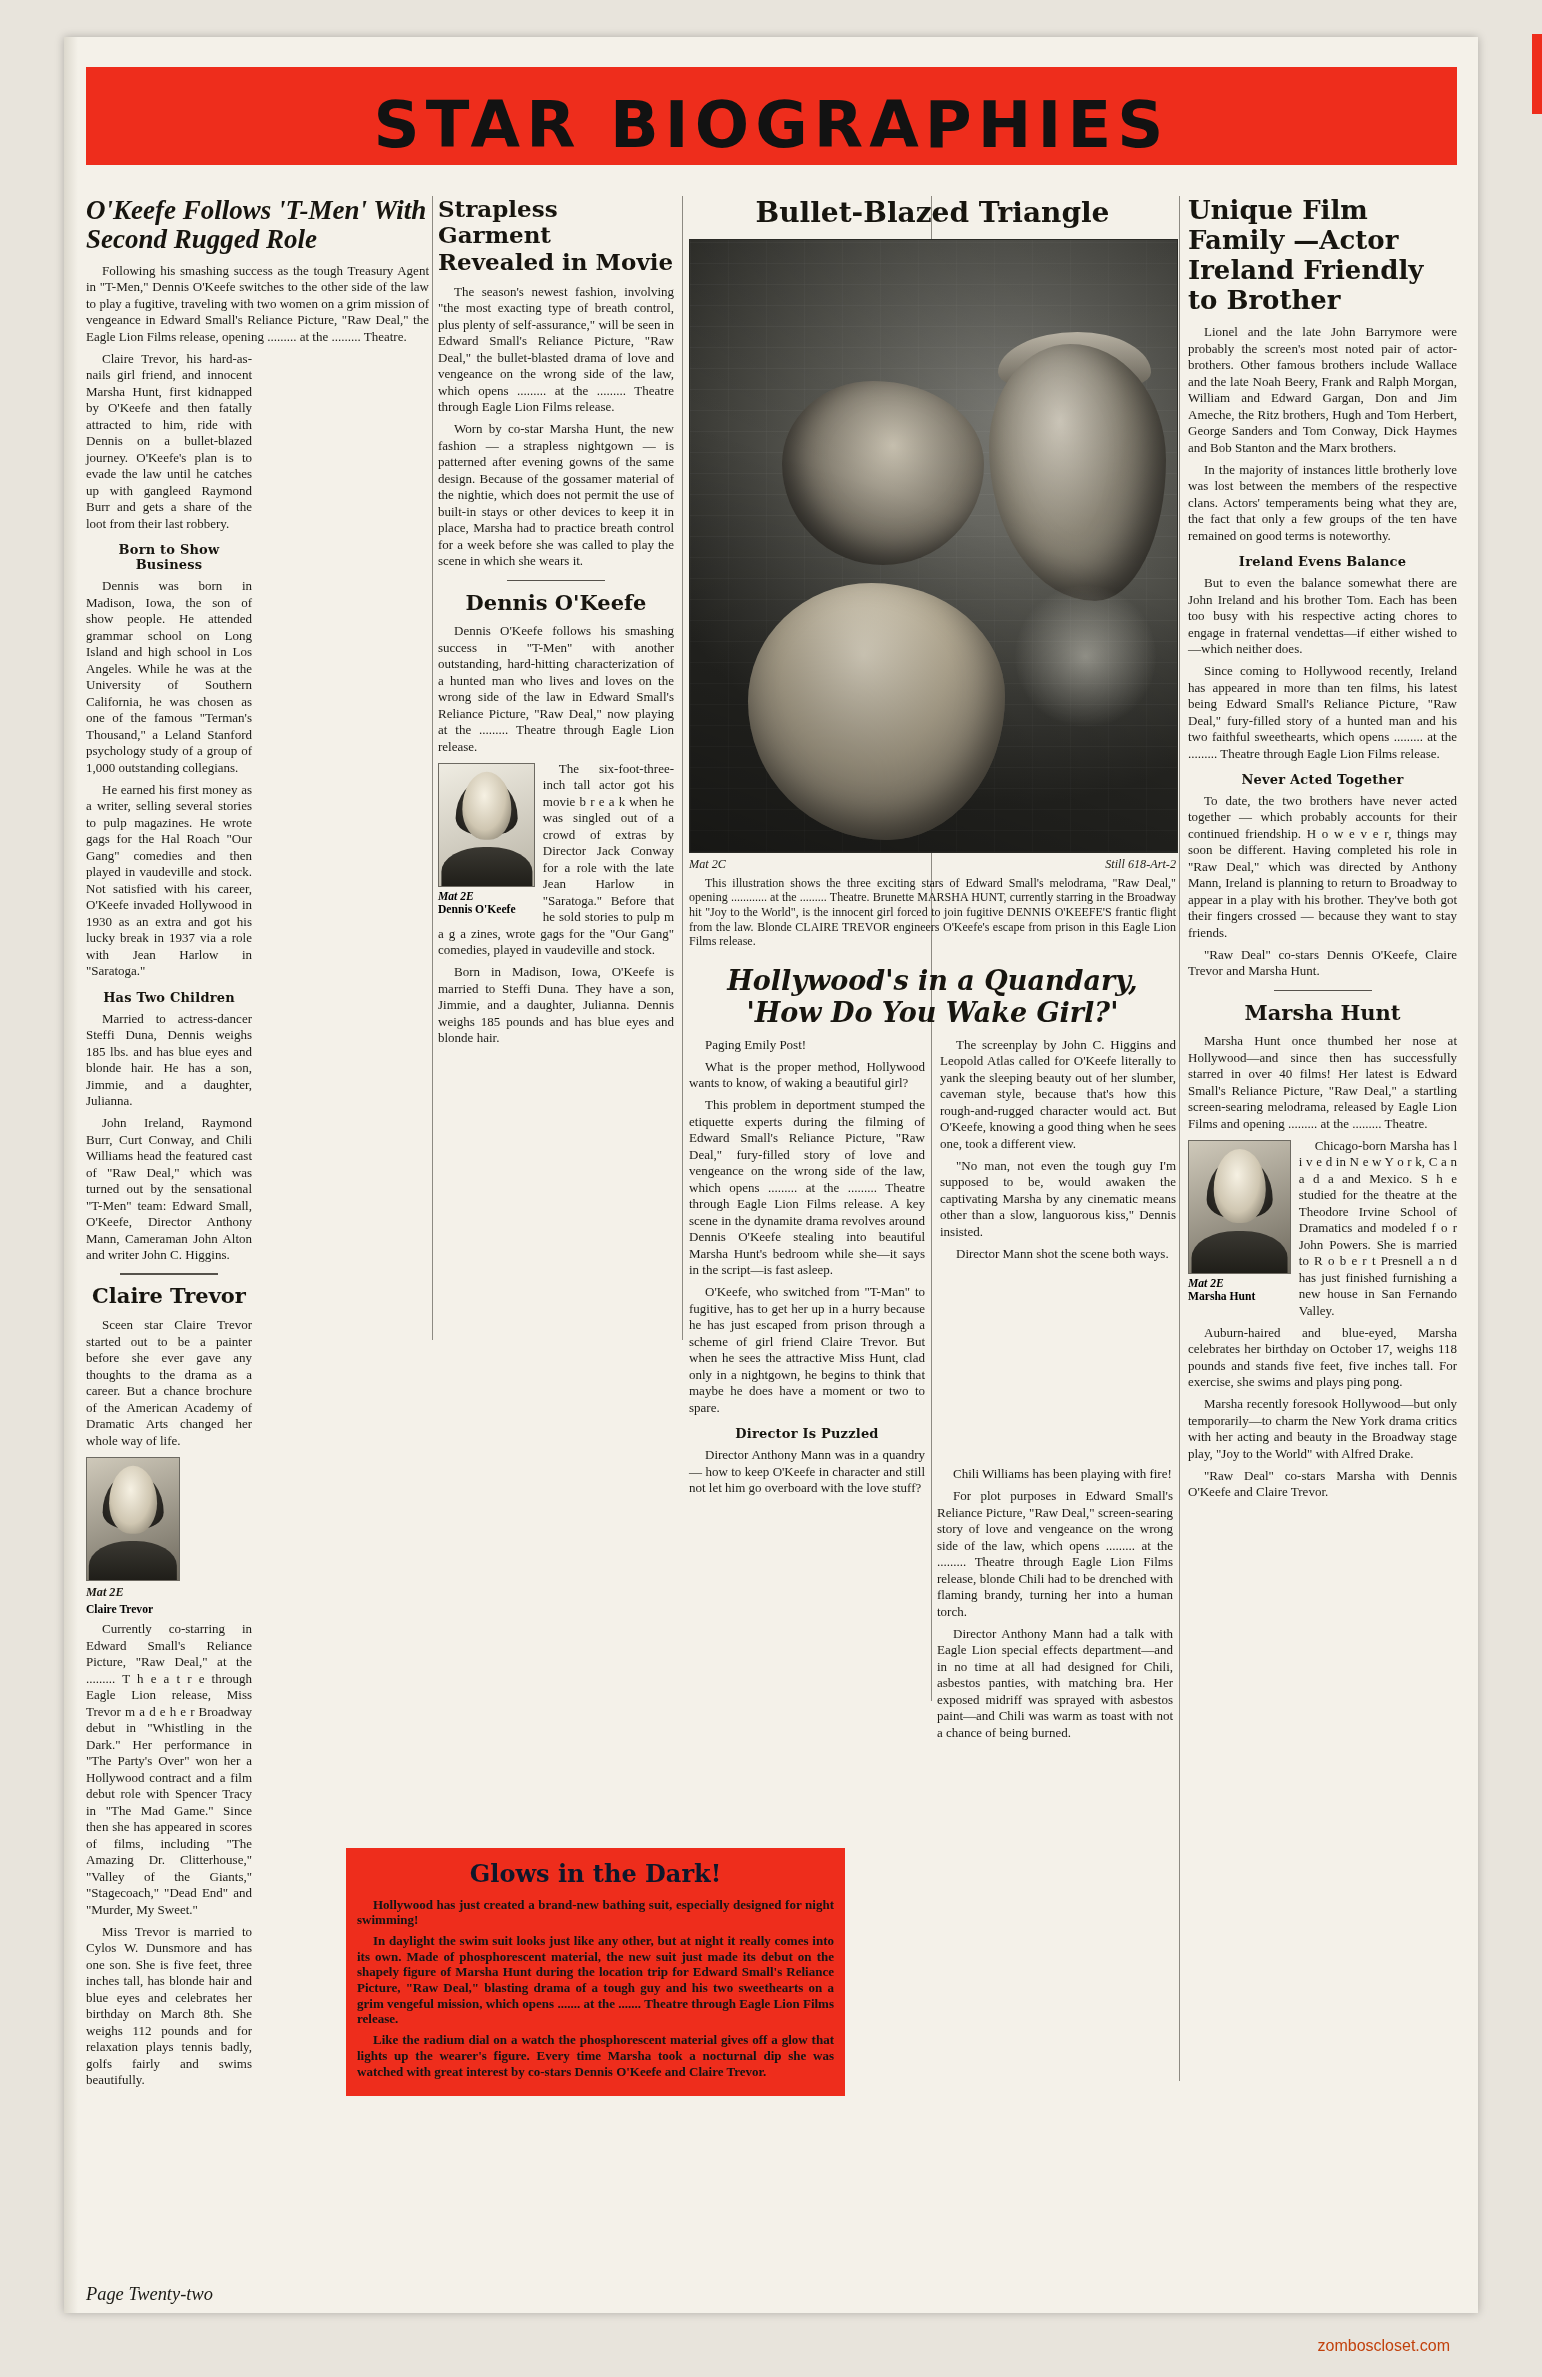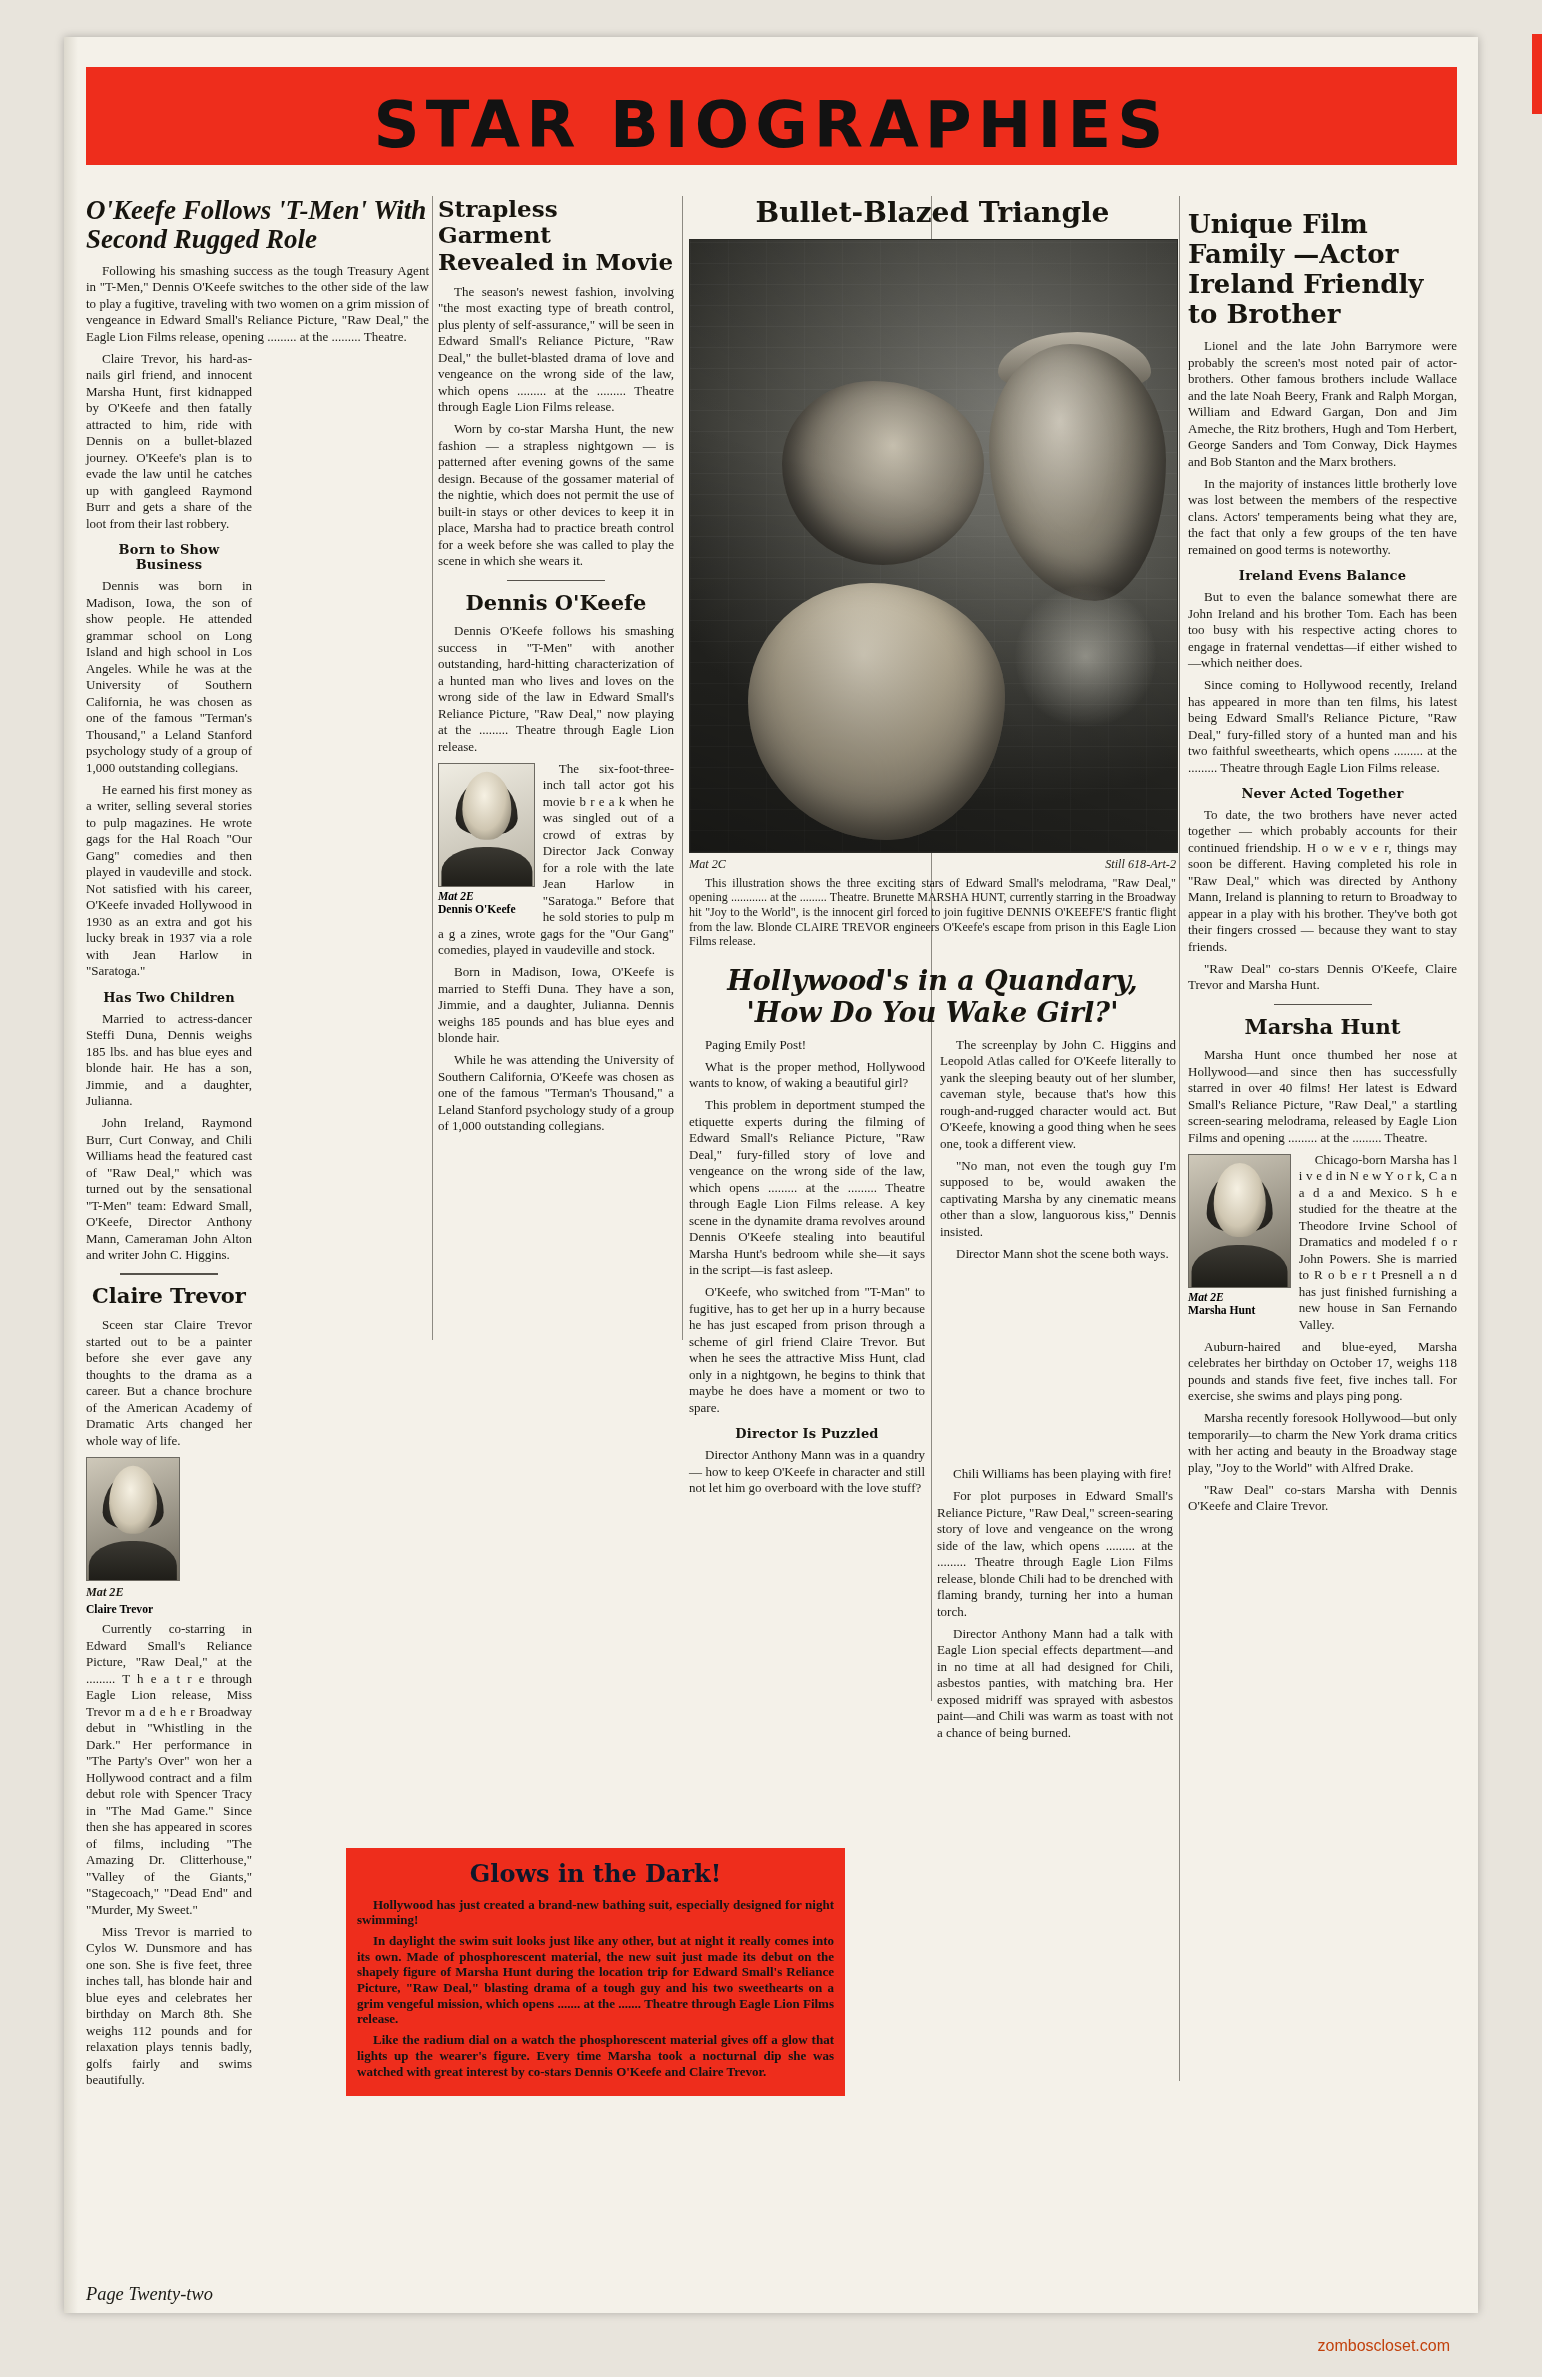--- a/index.html
+++ b/index.html
@@ -29,21 +29,21 @@
     text-align:center;line-height:116px;
   }
   
   .content{
     position:absolute;left:86px;top:196px;width:1371px;height:2081px;
   }
   .colA{position:absolute;left:0;top:0;width:343px;}
   .colB{position:absolute;left:352px;top:0;width:236px;}
   .colC{position:absolute;left:603px;top:0;width:236px;}
   .colD{position:absolute;left:851px;top:0;width:236px;}
-  .colE{position:absolute;left:1102px;top:14px;width:269px;}
+  .colE{position:absolute;left:1102px;top:0;width:269px;}
 
   .vrule{position:absolute;top:0;width:1.2px;background:#8d8a82;}
 
   h2.head{
     font-family:"Liberation Serif", serif;
     font-style:italic;font-weight:bold;
     font-size:27px;line-height:1.08;margin:0 0 8.6px 0;color:#17150f;
   }
   h2.head2{
     font-family:"DejaVu Serif", serif;
@@ -237,21 +237,20 @@
         <div class="portrait" style="height:122px;">
           <div class="hair"></div>
           <div class="face"></div>
           <div class="body"></div>
         </div>
         <div style="font-size:11.6px;font-style:italic;margin-top:2.4px;">Mat 2E</div>
         <div style="font-size:11.6px;">Dennis O'Keefe</div>
       </div>
       <p>The six-foot-three-inch tall actor got his movie b r e a k when he was singled out of a crowd of extras by Director Jack Conway for a role with the late Jean Harlow in "Saratoga." Before that he sold stories to pulp m a g a zines, wrote gags for the "Our Gang" comedies, played in vaudeville and stock.</p>
       <p>Born in Madison, Iowa, O'Keefe is married to Steffi Duna. They have a son, Jimmie, and a daughter, Julianna. Dennis weighs 185 pounds and has blue eyes and blonde hair.</p>
-      <p>While he was attending the University of Southern California, O'Keefe was chosen as one of the famous "Terman's Thousand," a Leland Stanford psychology study of a group of 1,000 outstanding collegians.</p>
     </div>
 
     <div class="colC" style="width:487px;">
       <h2 class="headbig" style="font-size:28px;margin-bottom:9.8px;">Bullet-Blazed Triangle</h2>
       <div class="bigart">
         <div class="brick"></div>
         <div class="hat"></div>
         <div class="manR"></div>
         <div class="manL"></div>
         <div class="smoke"></div>

